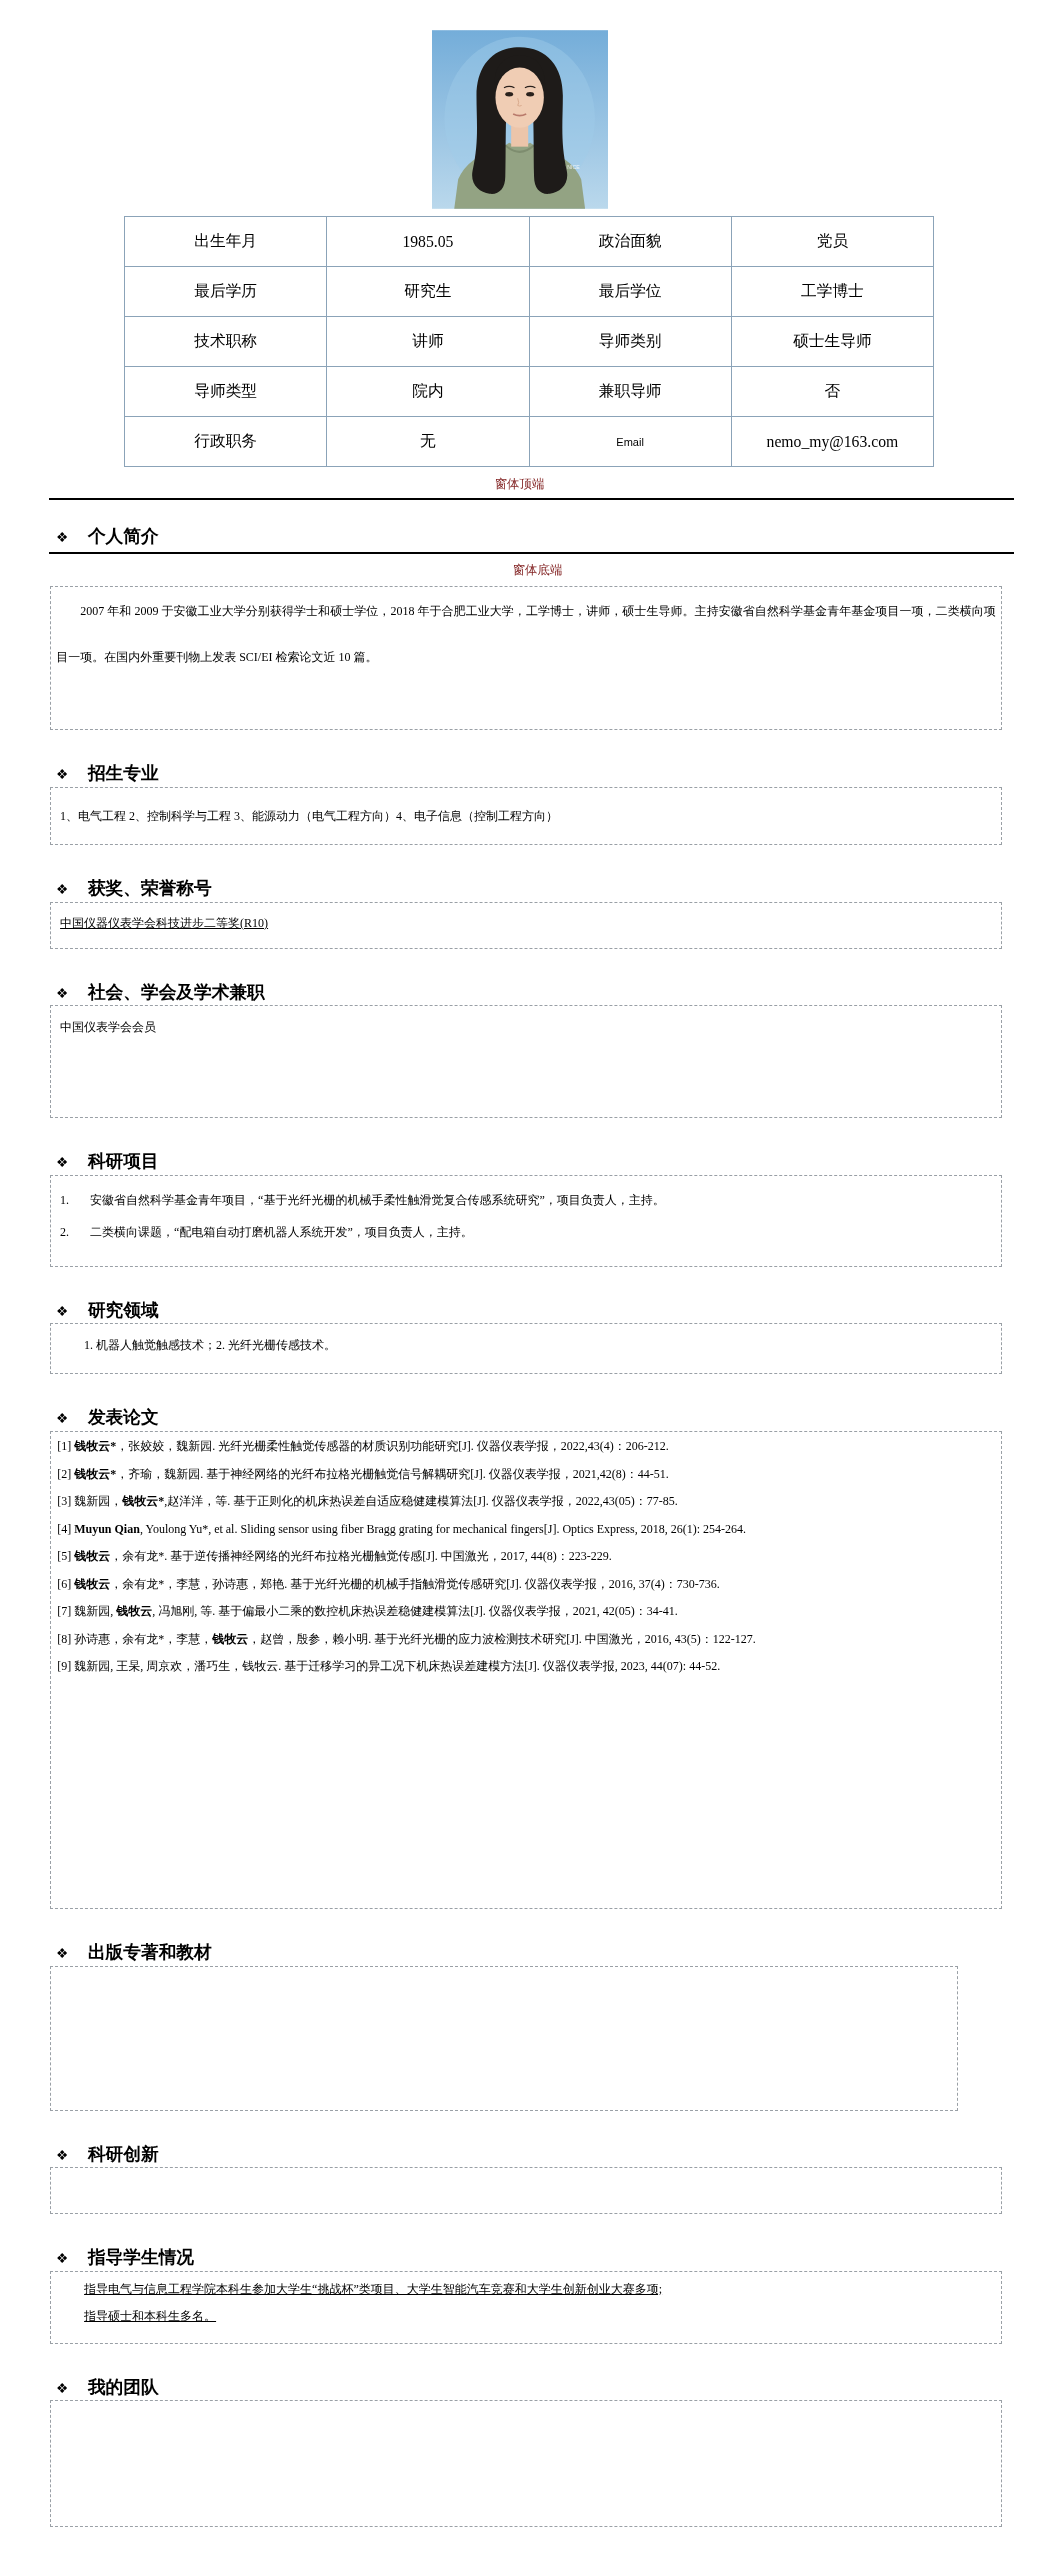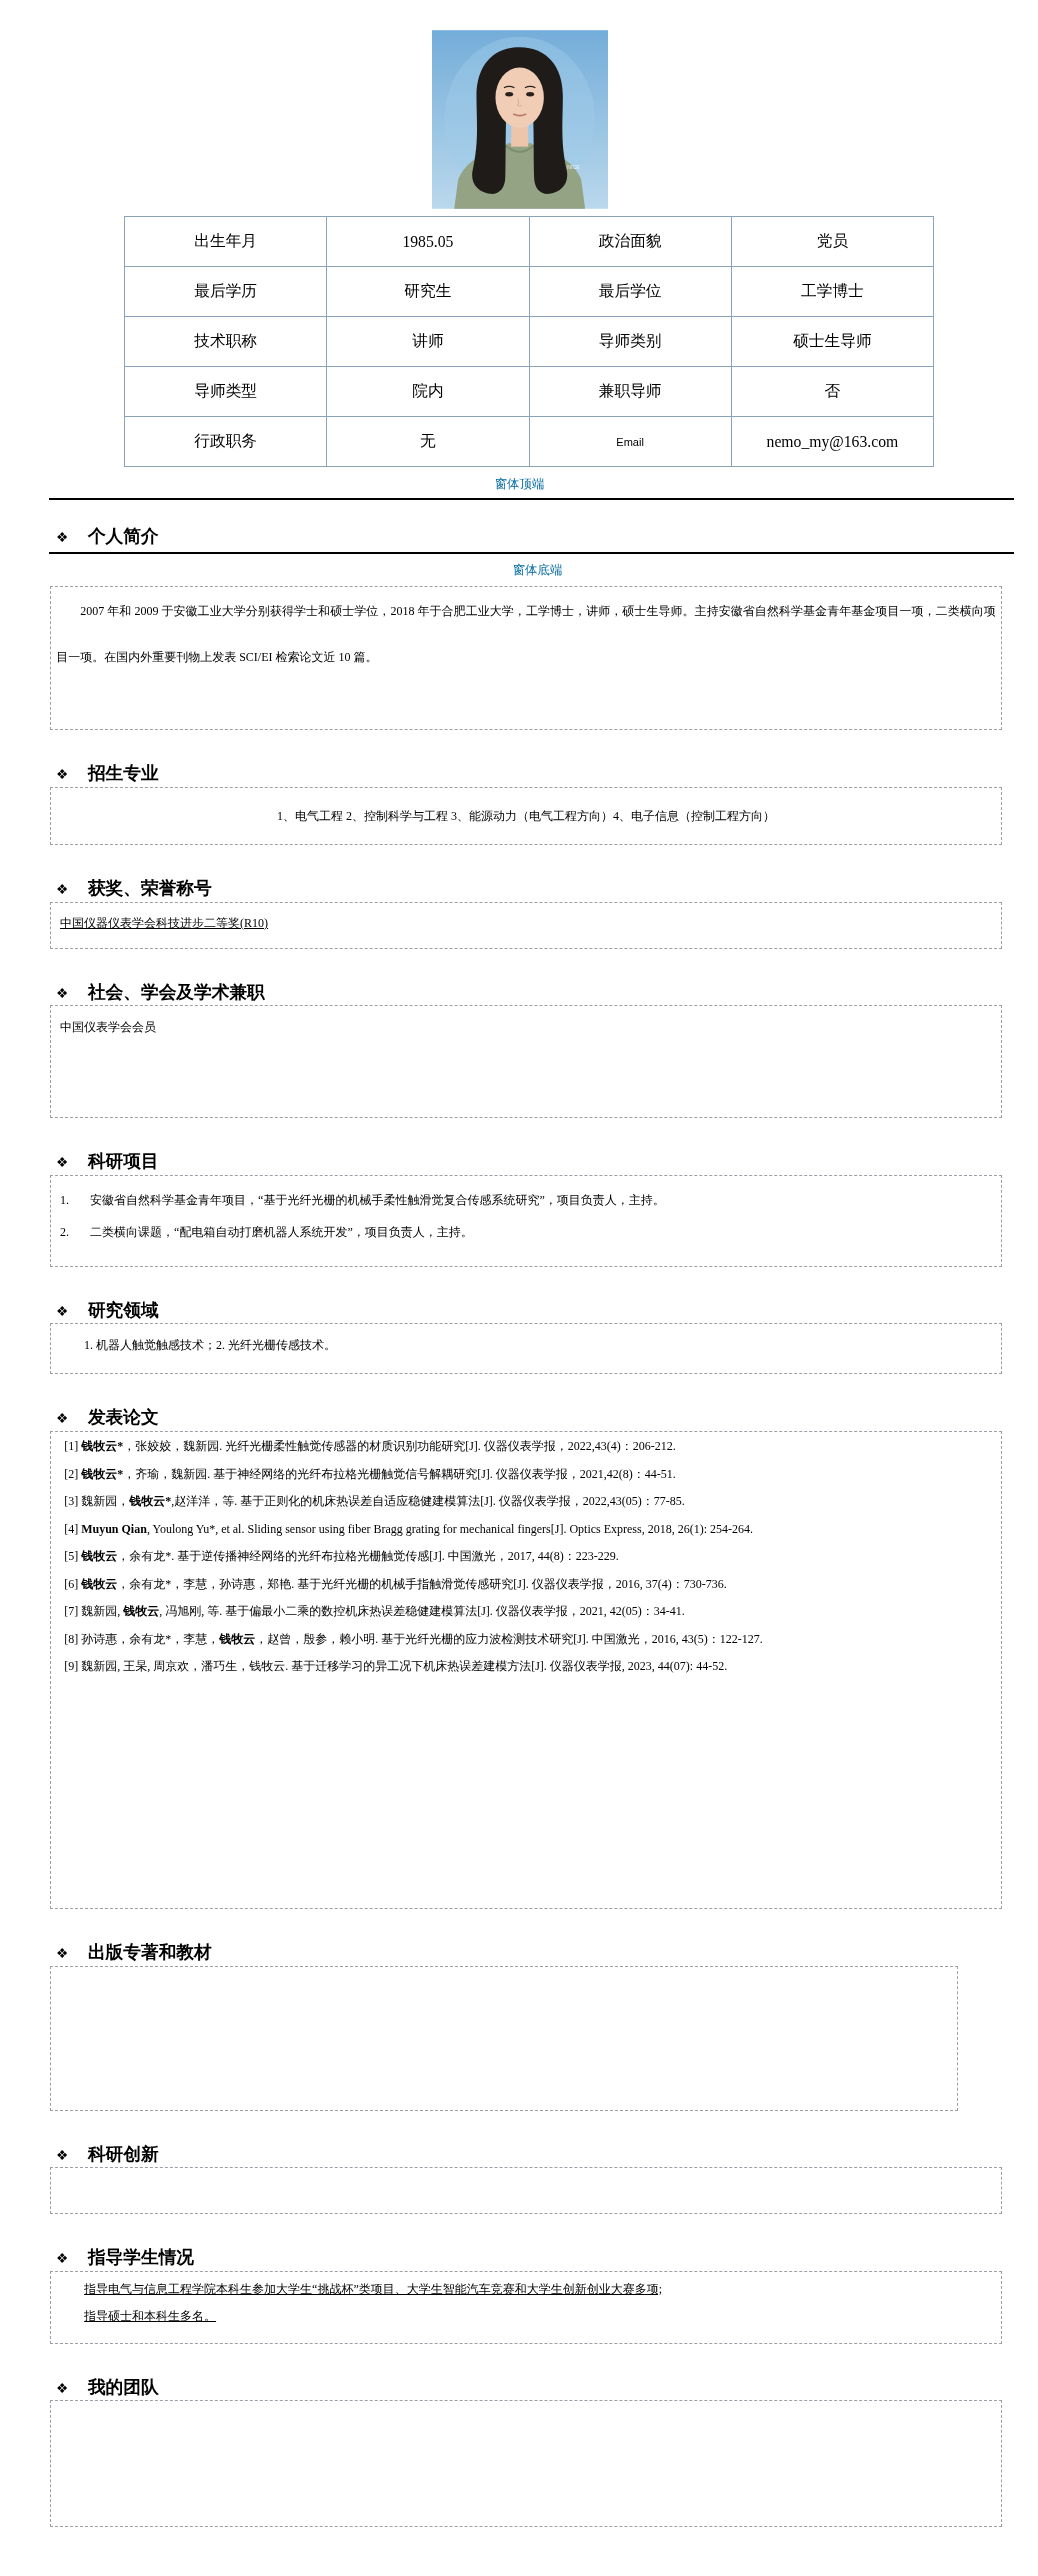--- a/index.html
+++ b/index.html
@@ -32,21 +32,21 @@
     overflow:hidden;
   }
   table.profile td.sans{font-family:"Liberation Sans","DejaVu Sans",sans-serif;font-size:11px;}
 
   
   .form-marker{
     text-align:center;
     font-size:12.4px;
     line-height:16.4px;
     margin-top:8.5px;
-    color:#0369a1;
+    color:#7f1d1d;
   }
   .form-marker.bottom{margin-top:8px;padding-left:36px;}
 
   
   hr.rule{
     border:none;
     border-top:2px solid #000;
     margin:5.9px 25px 0 49px;
   }
   hr.rule.below-header{margin-top:2.6px;}
@@ -70,21 +70,21 @@
   
   .box{
     box-sizing:border-box;
     margin:0 37px 0 50px;
     border:1.3px dashed #9aa0a6;
     padding:1.3px 5.2px;
     font-size:12px;
   }
   .box.narrow{margin-right:81px;}
   .box.intro-box{margin-top:7.2px;min-height:144px;}
-  .box.admissions-box{min-height:57px;text-align:center;}
+  .box.admissions-box{min-height:57px;}
   .box.awards-box{min-height:47px;text-decoration:underline;}
   .box.memberships-box{min-height:113px;}
   .box.projects-box{min-height:92px;}
   .box.research-box{min-height:51px;}
   .box.pubs-box{min-height:478px;padding-bottom:5.2px;}
   .box.books-box{min-height:145px;}
   .box.innovation-box{min-height:47px;}
   .box.students-box{min-height:73px;}
   .box.team-box{min-height:127px;}
 
@@ -105,21 +105,21 @@
     line-height:28px;
     margin:0 3.9px 3.9px 3.9px;
     text-align:justify;
   }
   .proj .num{display:inline-block;width:30px;text-indent:0;}
 
   .pub{
     padding-left:33px;
     text-indent:-33px;
     line-height:27.5px;
-    margin:0 8px;
+    margin:0 1px;
     text-align:justify;
   }
   .pub .b{font-weight:bold;}
 
   .students-text{
     margin:2.6px 3.9px;
     padding-left:2em;
     line-height:27.5px;
     text-align:justify;
     text-decoration:underline;

